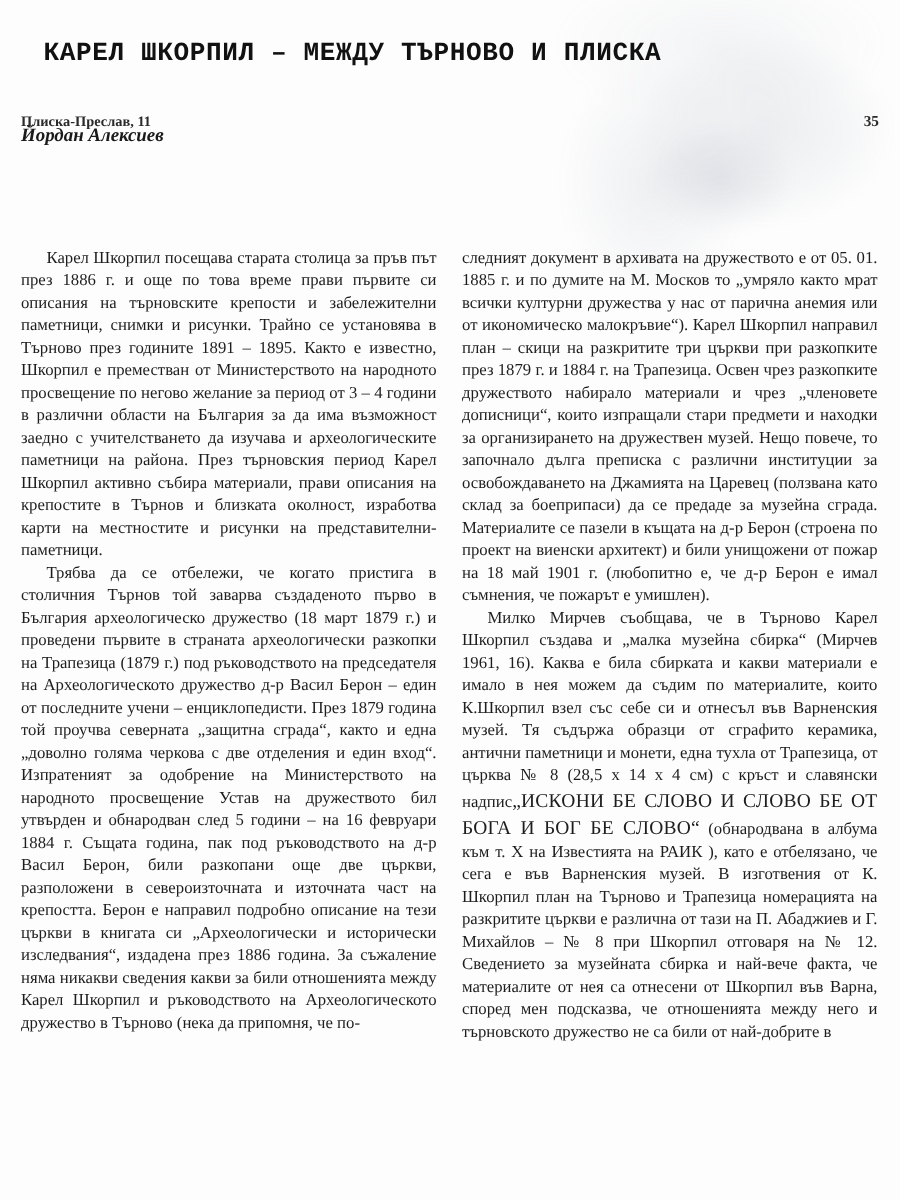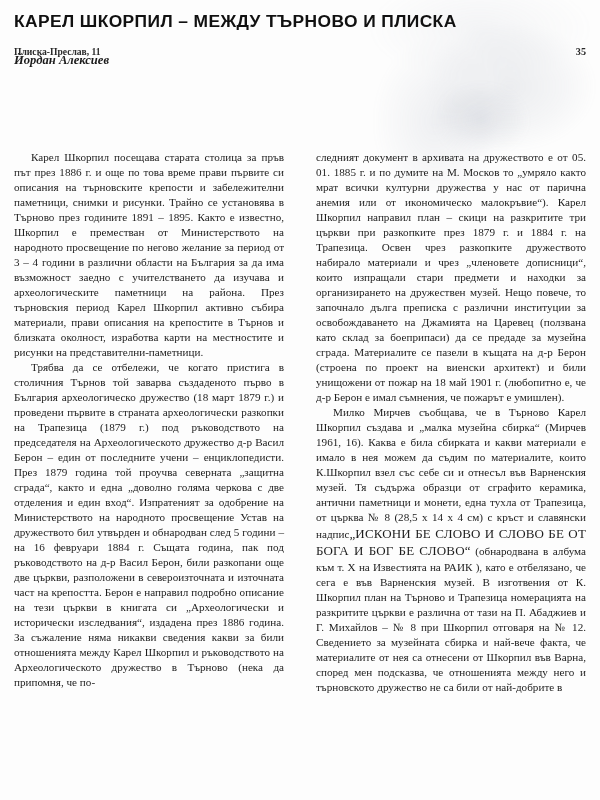--- a/index.html
+++ b/index.html
@@ -45,23 +45,23 @@
     filter: blur(3px);
     pointer-events: none;
   }
 
   .content {
     position: relative;
     z-index: 2;
   }
 
   .doc-title {
-    margin: 0;
+    margin: 15px;
     padding: 12px 16px 0 14px;
-    font-family: Liberation Sans, sans-serif;
+    font-family: Liberation Mono, monospace;
     font-size: 17.4px;
     font-weight: 700;
     letter-spacing: 0.4px;
     line-height: 1.12;
     color: #111111;
     white-space: nowrap;
   }
 
   .doc-author {
     margin: 0;
@@ -73,21 +73,21 @@
     color: #1a1a1a;
   }
 
   .columns {
     position: absolute;
     top: 150px;
     left: 14px;
     width: 572px;
     height: 605px;
     display: flex;
-    gap: 32px;
+    gap: 17px;
   }
 
   .col {
     width: 277px;
     font-size: 11.15px;
     line-height: 1.345;
     text-align: justify;
     text-justify: inter-word;
     hyphens: manual;
     color: #1d1d1d;

